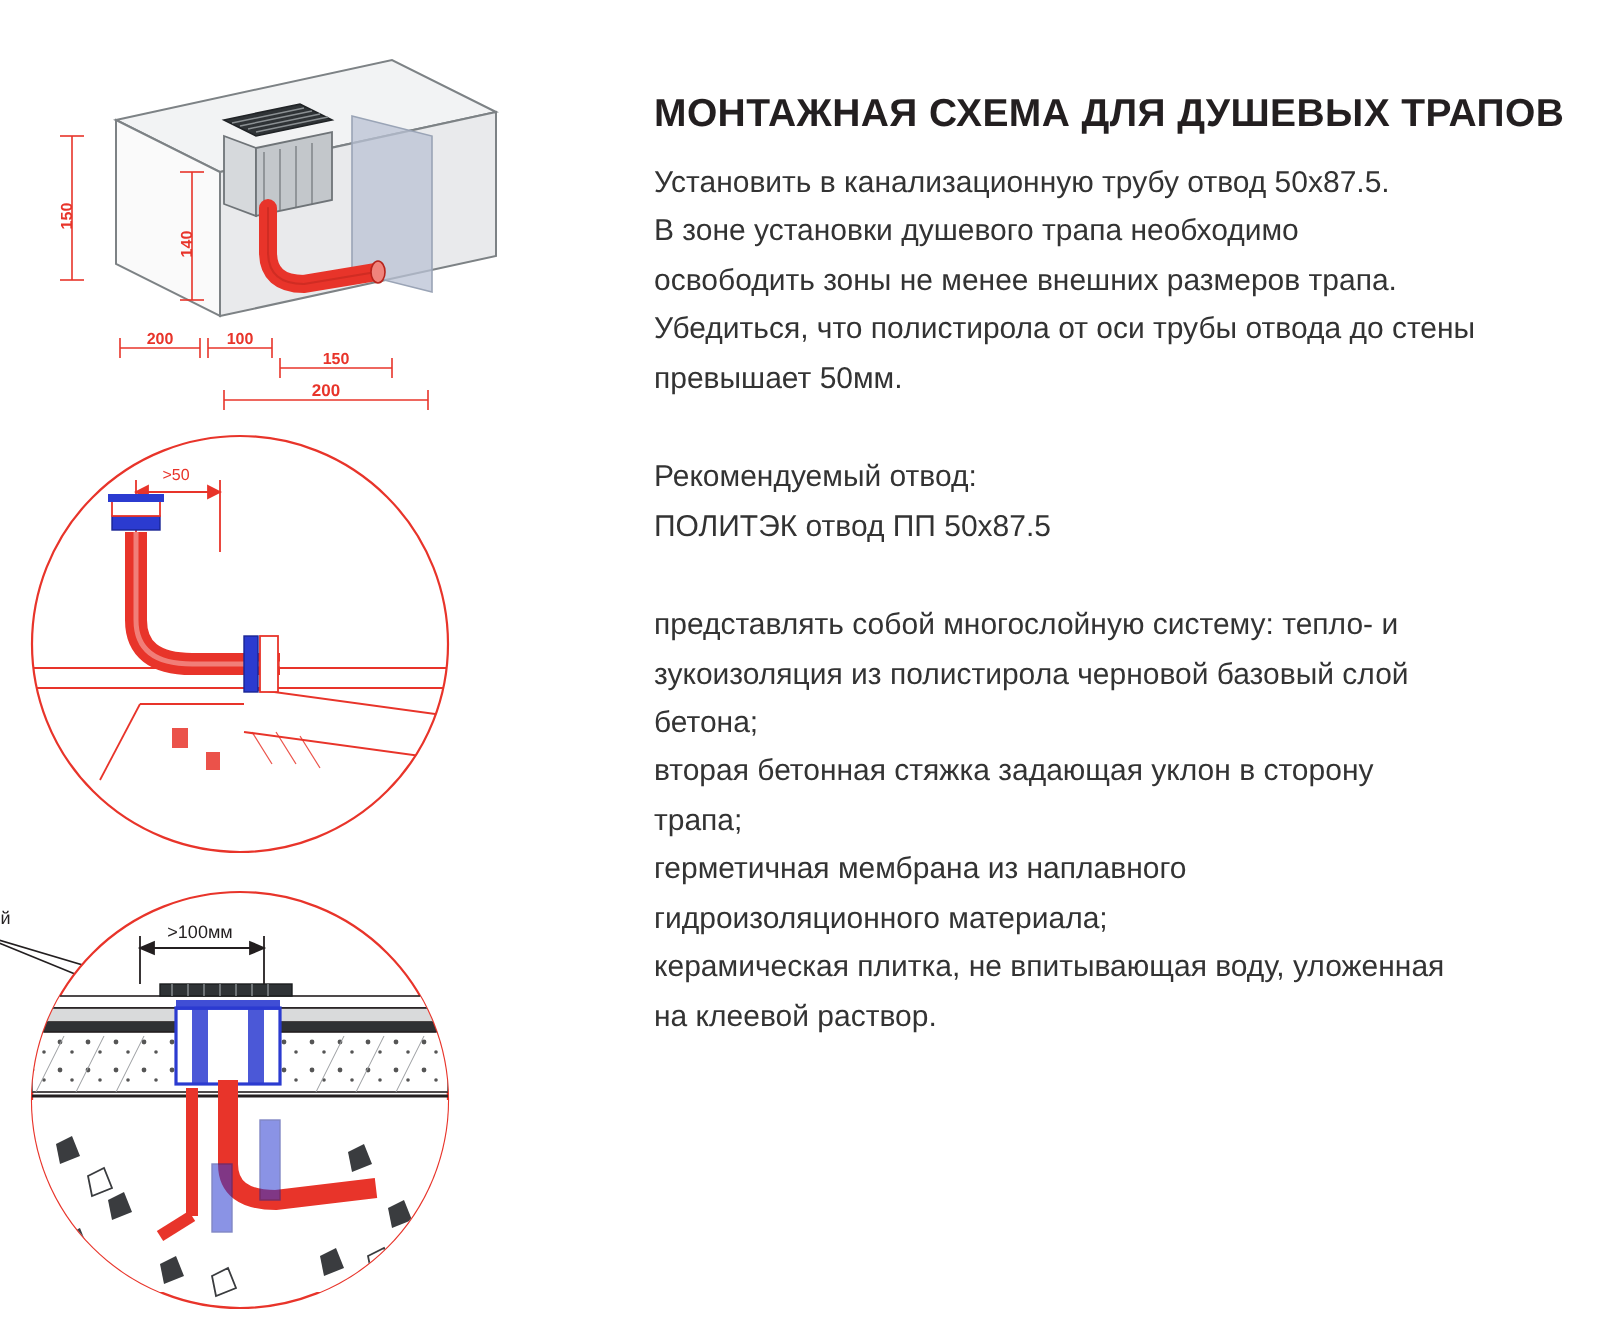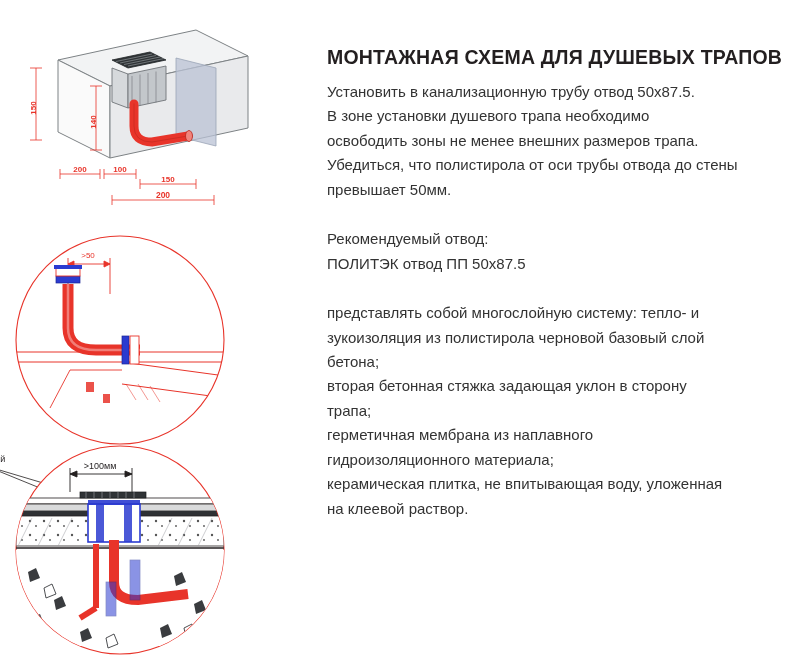--- a/index.html
+++ b/index.html
@@ -26,21 +26,21 @@
     position: absolute;
     left: 0;
     top: 0;
     width: 262px;
     height: 667px;
   }
   .fig {
     position: absolute;
   }
   .fig-iso   { left: 0;   top: 8px;   width: 262px; height: 212px; font-weight: bold; }
-  .fig-sec1  { left: 10px; top: 232px; width: 245px; height: 220px; }
+  .fig-sec1  { left: 10px; top: 214px; width: 245px; height: 220px; }
   .fig-sec2  { left: -16px; top: 432px; width: 280px; height: 230px; }
 
   svg { display: block; }
 
   
   .content {
     position: absolute;
     left: 279px;
     top: 0;
     width: 512px;

